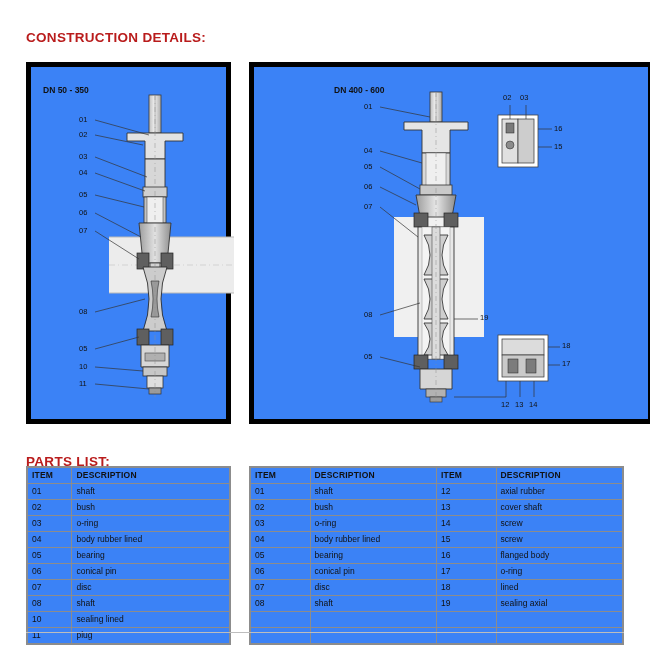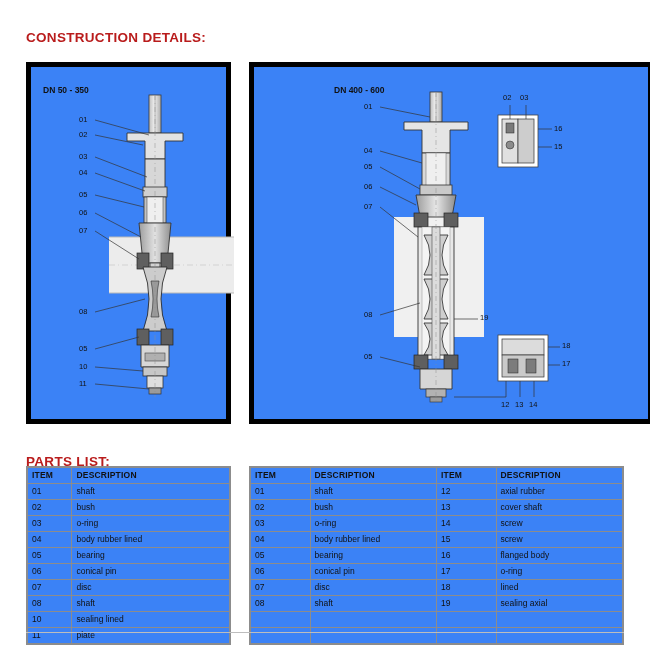--- a/index.html
+++ b/index.html
@@ -321,21 +321,21 @@
         <tr>
             <td>08</td>
             <td>shaft</td>
           </tr>
         <tr>
             <td>10</td>
             <td>sealing lined</td>
           </tr>
         <tr>
             <td>11</td>
-            <td>plate</td>
+            <td>plug</td>
           </tr>
       </tbody>
     </table>
   </div>
 
   <div class="tbl" id="table-right">
     <table>
       <thead>
         <tr>
           <th class="c-item">ITEM</th>

